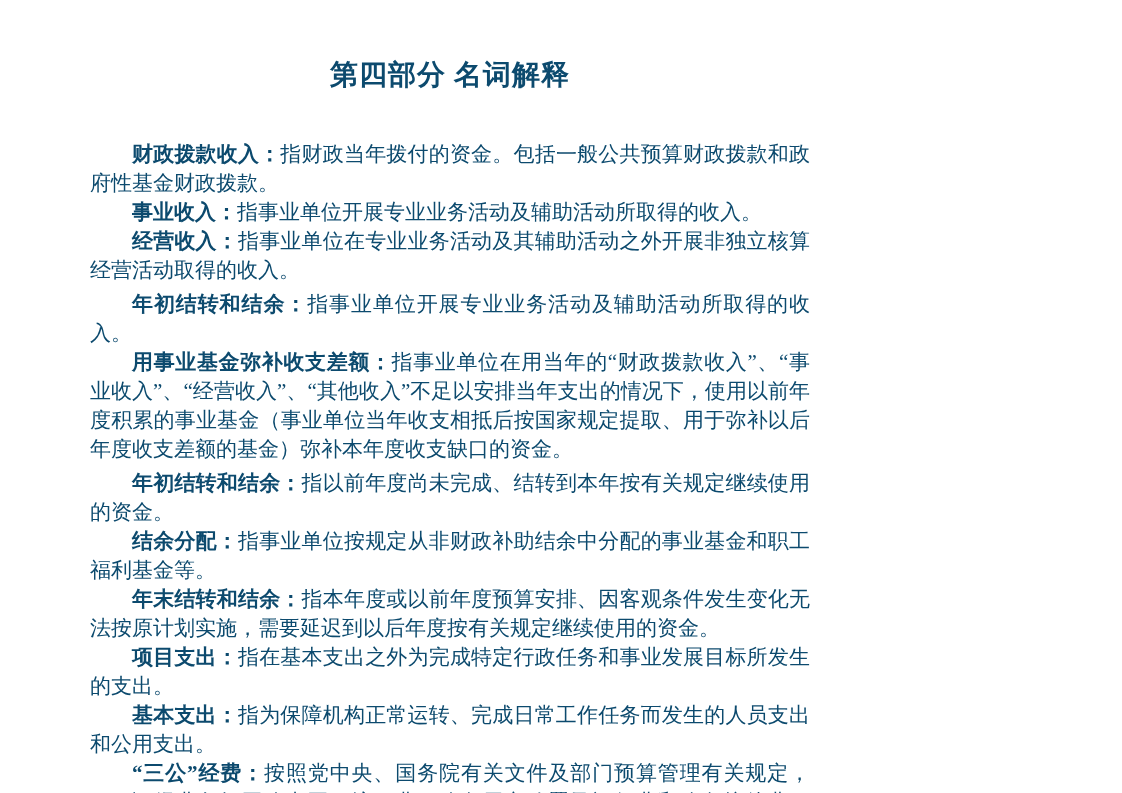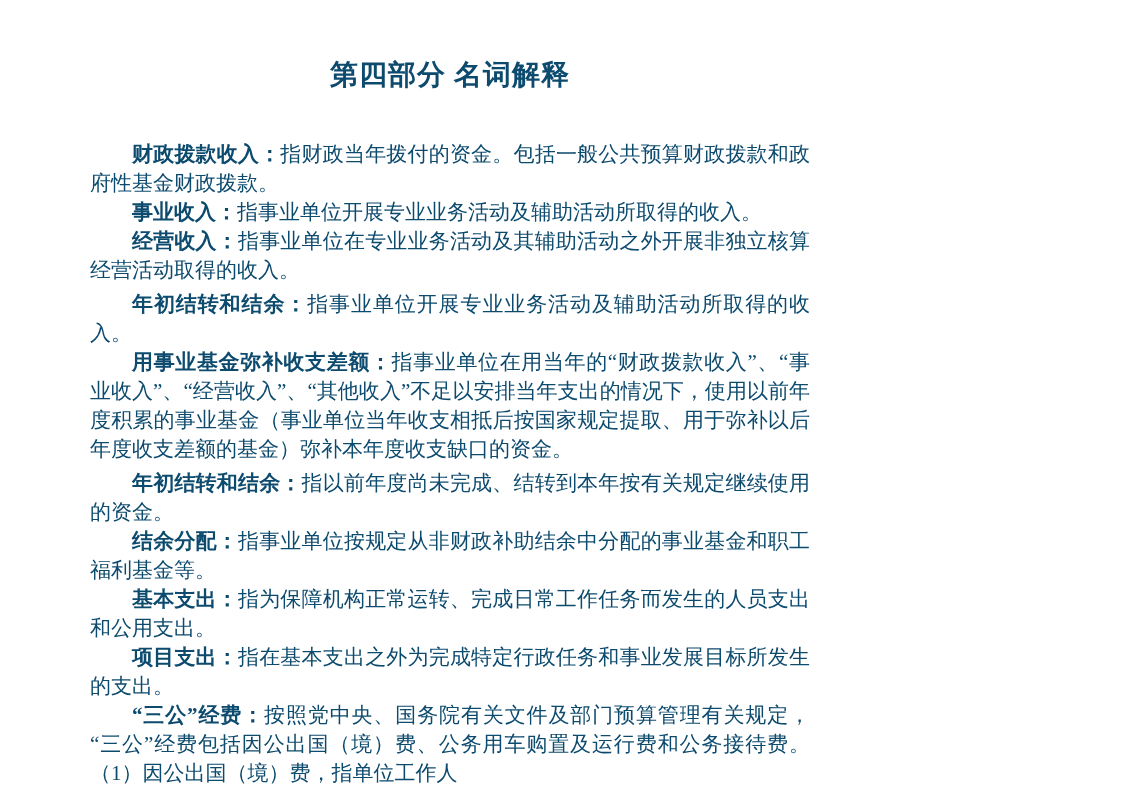--- a/index.html
+++ b/index.html
@@ -49,17 +49,18 @@
   <div class="doc-title">第四部分 名词解释</div>
 
   <div class="content">
     <p><span class="term">财政拨款收入：</span><span>指财政当年拨付的资金。包括一般公共预算财政拨款和政府性基金财政拨款。</span></p>
     <p><span class="term">事业收入：</span><span>指事业单位开展专业业务活动及辅助活动所取得的收入。</span></p>
     <p><span class="term">经营收入：</span><span>指事业单位在专业业务活动及其辅助活动之外开展非独立核算经营活动取得的收入。</span></p>
     <p class="group-gap"><span class="term">年初结转和结余：</span><span>指事业单位开展专业业务活动及辅助活动所取得的收入。</span></p>
     <p><span class="term">用事业基金弥补收支差额：</span><span>指事业单位在用当年的“财政拨款收入”、“事业收入”、“经营收入”、“其他收入”不足以安排当年支出的情况下，使用以前年度积累的事业基金（事业单位当年收支相抵后按国家规定提取、用于弥补以后年度收支差额的基金）弥补本年度收支缺口的资金。</span></p>
     <p class="group-gap"><span class="term">年初结转和结余：</span><span>指以前年度尚未完成、结转到本年按有关规定继续使用的资金。</span></p>
     <p><span class="term">结余分配：</span><span>指事业单位按规定从非财政补助结余中分配的事业基金和职工福利基金等。</span></p>
+    <p><span class="term">年末结转和结余：</span><span>指本年度或以前年度预算安排、因客观条件发生变化无法按原计划实施，需要延迟到以后年度按有关规定继续使用的资金。</span></p>
+    <p><span class="term">项目支出：</span><span>指在基本支出之外为完成特定行政任务和事业发展目标所发生的支出。</span></p>
     <p><span class="term">基本支出：</span><span>指为保障机构正常运转、完成日常工作任务而发生的人员支出和公用支出。</span></p>
-    <p><span class="term">项目支出：</span><span>指在基本支出之外为完成特定行政任务和事业发展目标所发生的支出。</span></p>
     <p><span class="term">“三公”经费：</span><span>按照党中央、国务院有关文件及部门预算管理有关规定，“三公”经费包括因公出国（境）费、公务用车购置及运行费和公务接待费。（1）因公出国（境）费，指单位工作人</span></p>
   </div>
 </div>
 
 </body></html>

